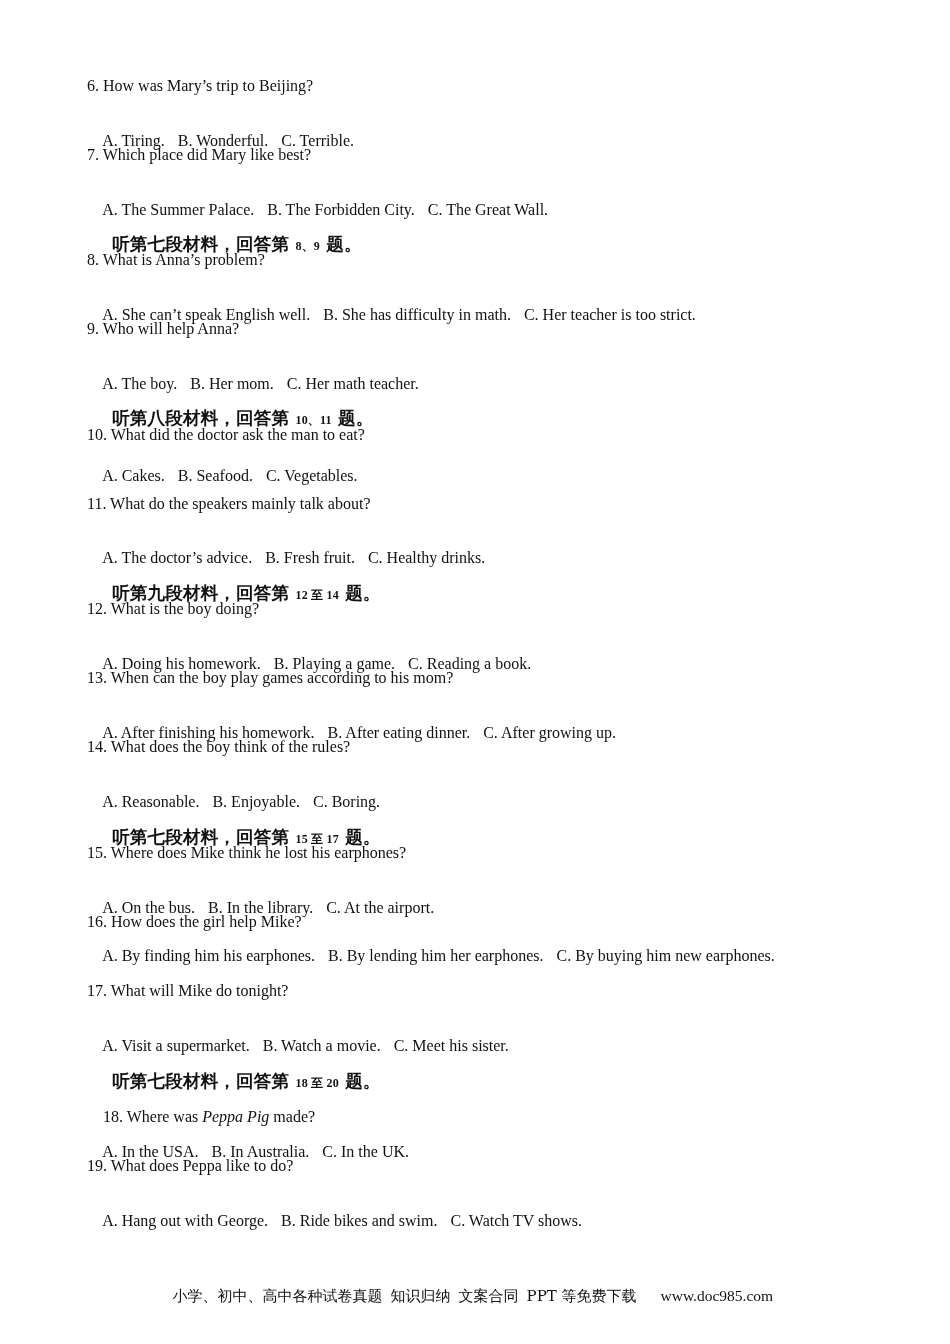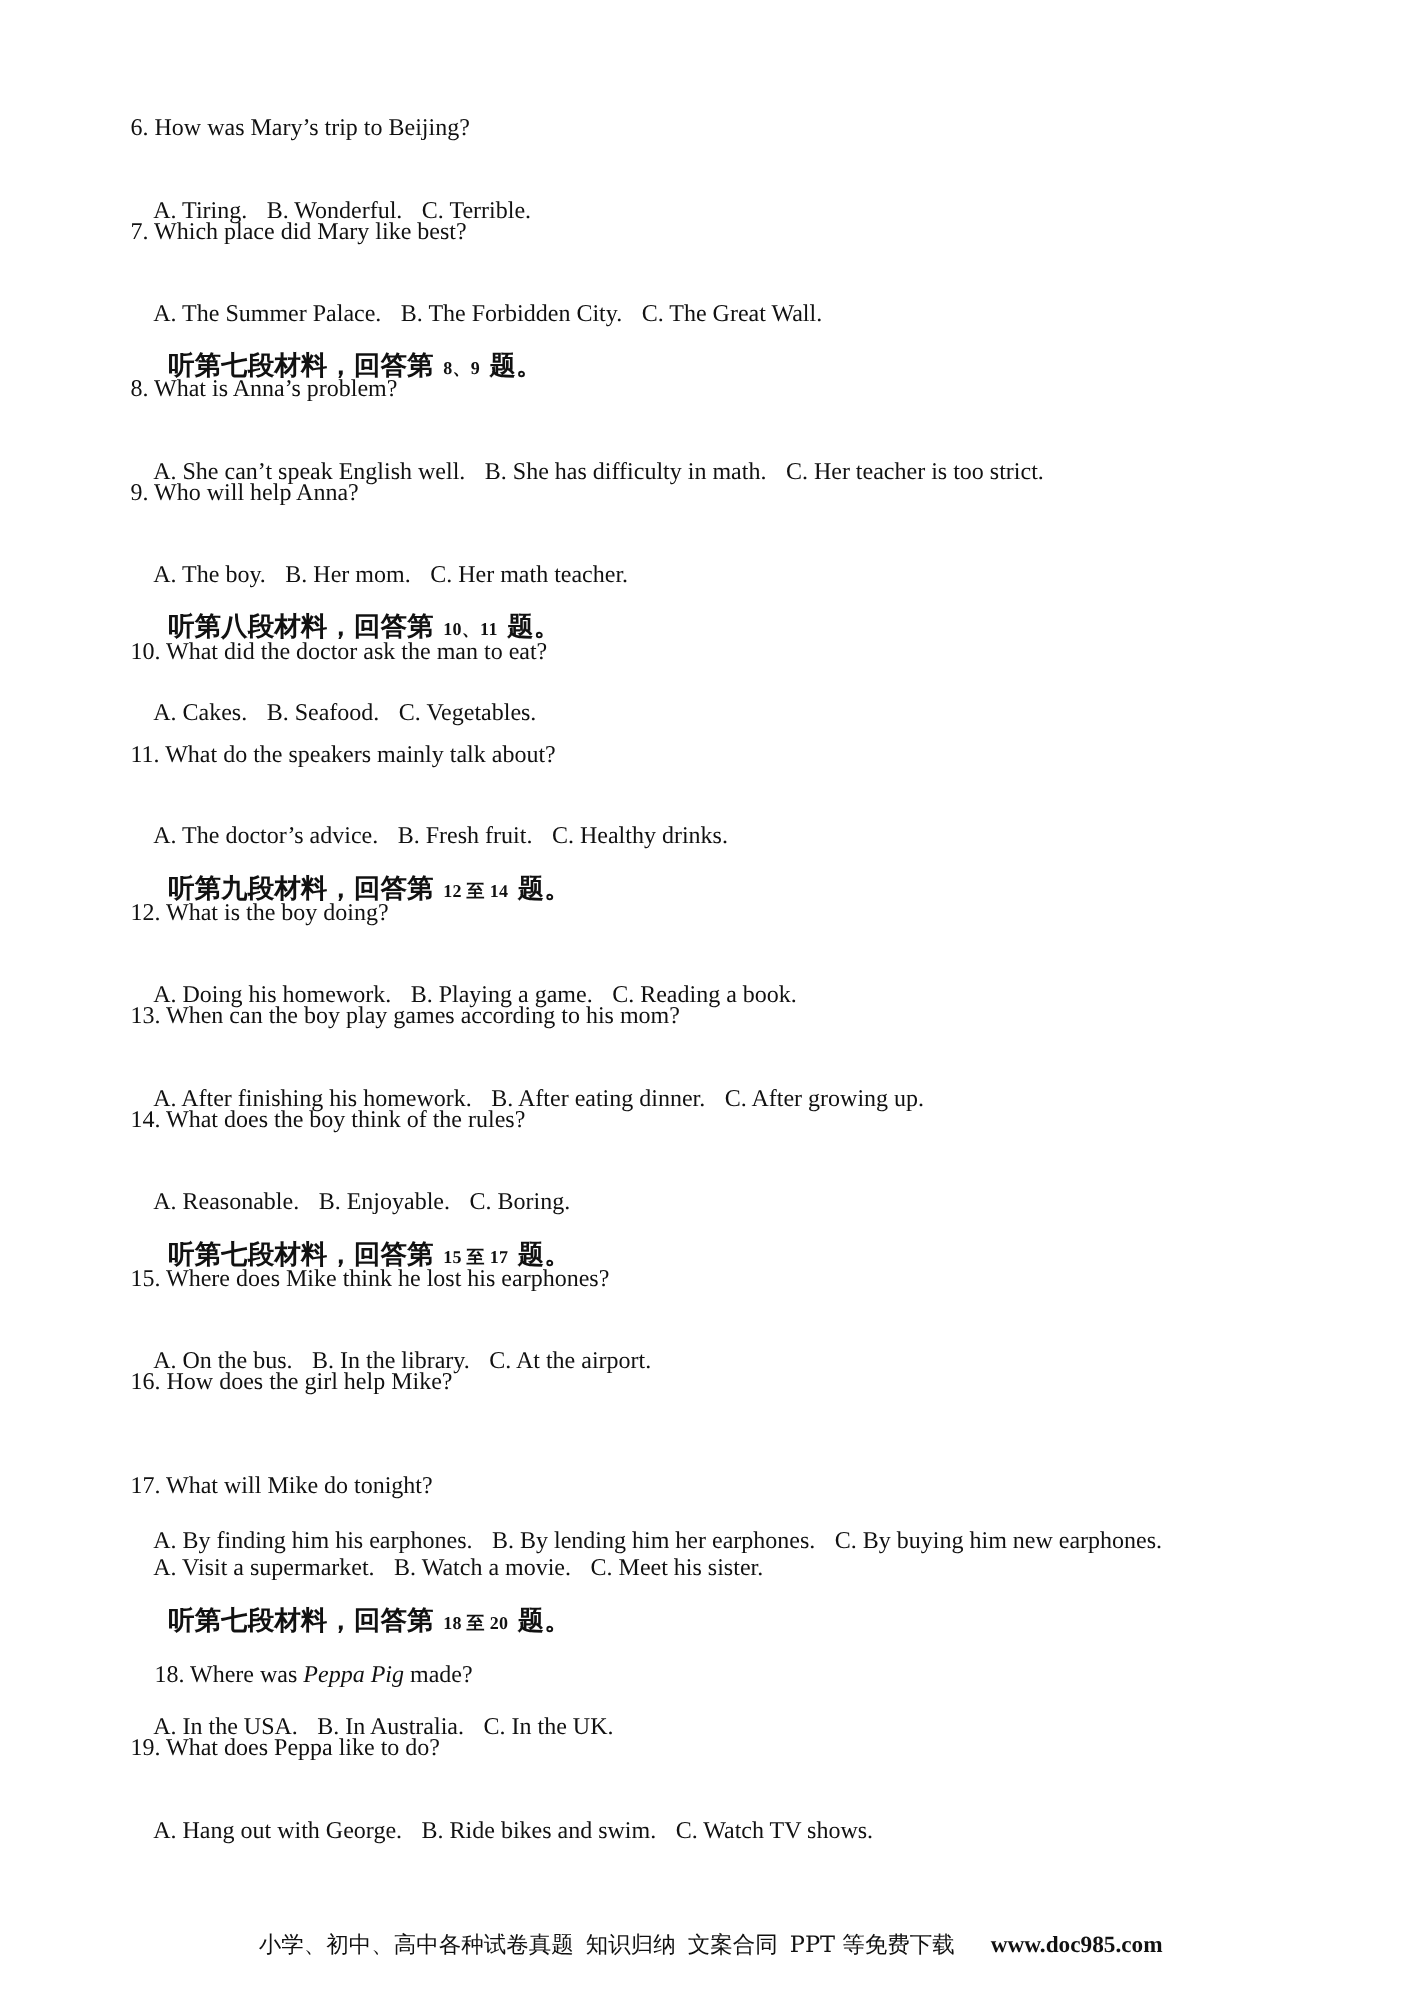--- a/index.html
+++ b/index.html
@@ -46,21 +46,20 @@
       left: 163px;
       font-size: 15px;
       white-space: pre;
       font-family: "DejaVu Serif", "Liberation Serif", serif;
     }
     .footer .seg { margin-right: 8px; }
     .footer .url {
       margin-left: 16px;
       font-family: "Liberation Serif", serif;
       font-size: 15.5px;
-      font-weight: bold;
     }
     i { font-style: italic; }
   </style>
 </head>
 <body>
 
 <div class="page">
 
   <div class="line" style="top:4px">6. How was Mary’s trip to Beijing?</div>
   <div class="line" style="top:39px">
@@ -112,21 +111,21 @@
   </div>
 
   <div class="line heading" style="top:735px">
     <span>听第七段材料，回答第 </span><span class="num">15 至 17</span><span> 题。</span>
   </div>
   <div class="line" style="top:771px">15. Where does Mike think he lost his earphones?</div>
   <div class="line" style="top:806px">
     <span class="opt">A. On the bus.</span><span class="opt">B. In the library.</span><span class="opt">C. At the airport.</span>
   </div>
   <div class="line" style="top:840px">16. How does the girl help Mike?</div>
-  <div class="line" style="top:926px">
+  <div class="line" style="top:854px">
     <span class="opt">A. By finding him his earphones.</span><span class="opt">B. By lending him her earphones.</span><span class="opt">C. By buying him new earphones.</span>
   </div>
   <div class="line" style="top:909px">17. What will Mike do tonight?</div>
   <div class="line" style="top:944px">
     <span class="opt">A. Visit a supermarket.</span><span class="opt">B. Watch a movie.</span><span class="opt">C. Meet his sister.</span>
   </div>
 
   <div class="line heading" style="top:979px">
     <span>听第七段材料，回答第 </span><span class="num">18 至 20</span><span> 题。</span>
   </div>

